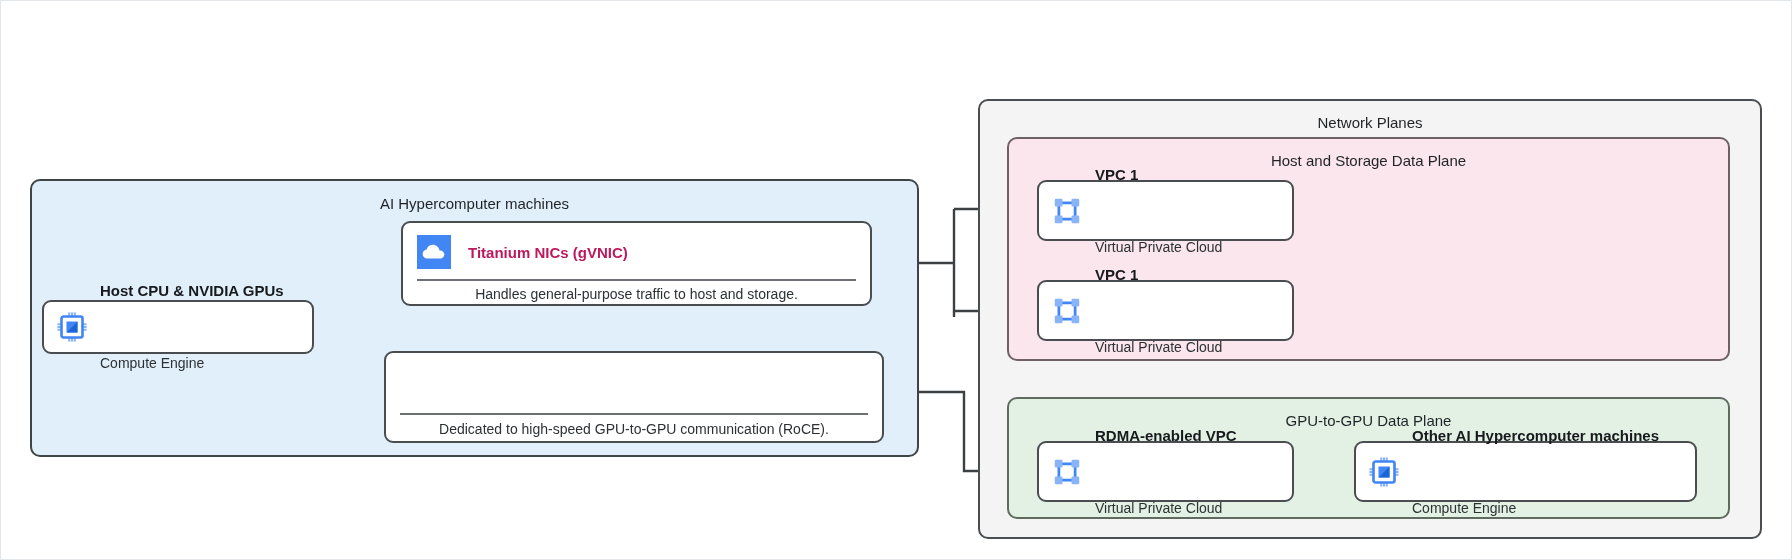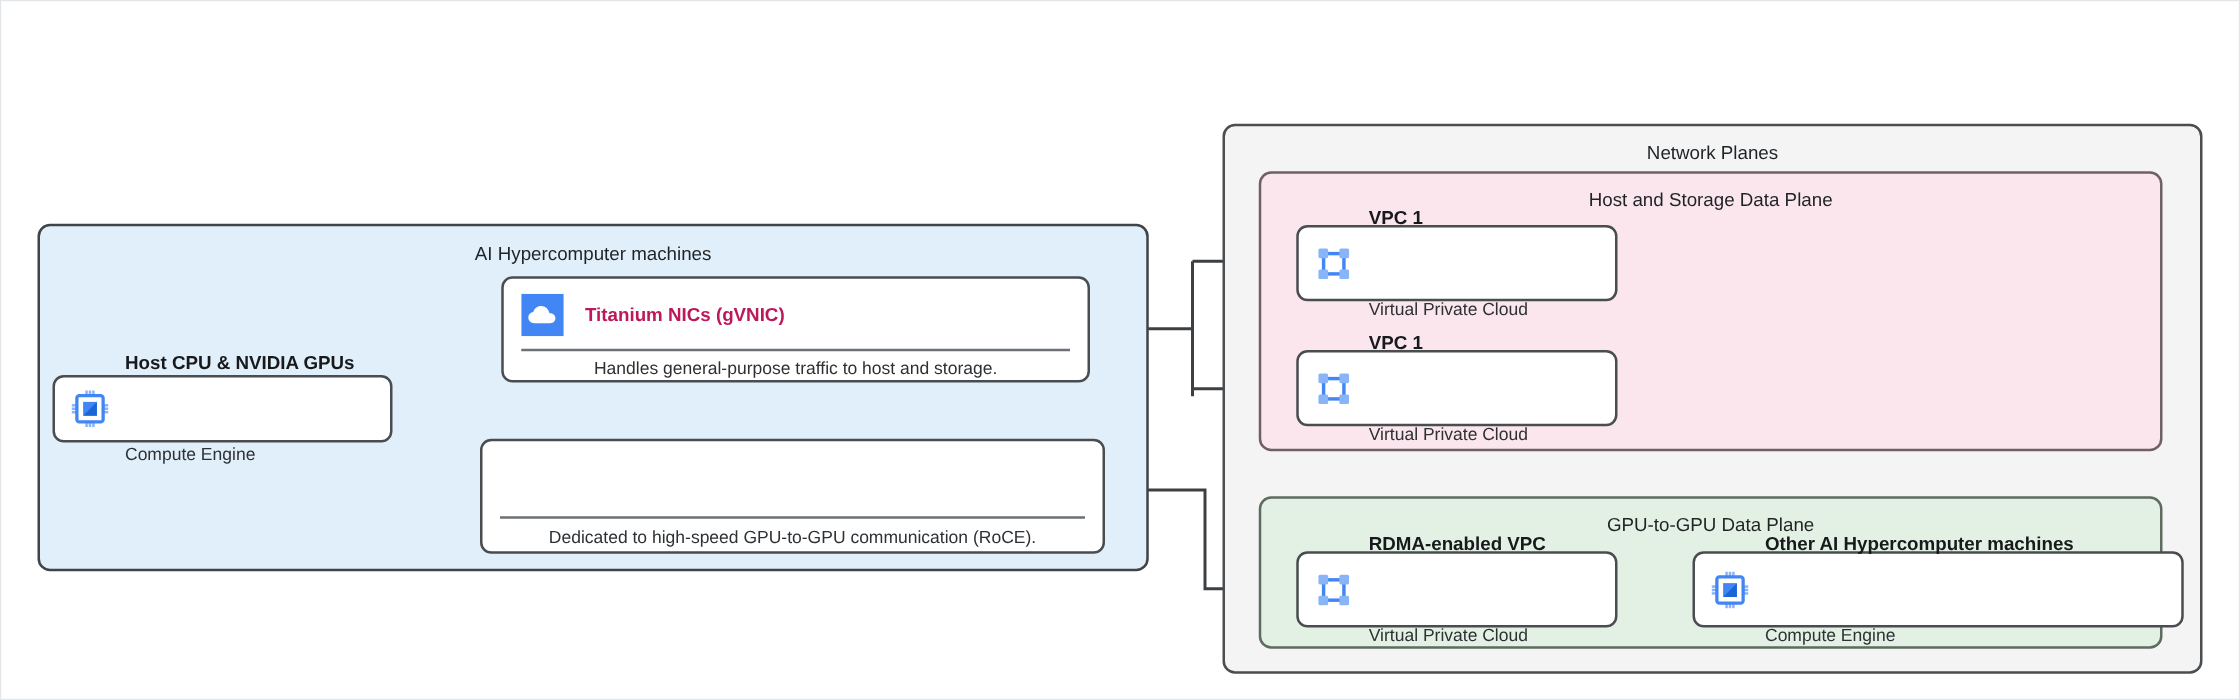--- a/index.html
+++ b/index.html
@@ -127,21 +127,21 @@
     white-space: nowrap;
     line-height: 19px;
     margin-top: 14px;
   }
 
   #host-cpu  { left: 41px;   top: 299px; width: 272px; height: 54px; }
   #vpc1      { left: 1036px; top: 179px; width: 257px; height: 61px; }
   #vpc2      { left: 1036px; top: 279px; width: 257px; height: 61px; }
   #storage   { left: 1353px; top: 228px; width: 343px; height: 61px; }
   #rdma-vpc  { left: 1036px; top: 440px; width: 257px; height: 61px; }
-  #other-machines { left: 1353px; top: 440px; width: 393px; height: 61px; }
+  #other-machines { left: 1353px; top: 440px; width: 343px; height: 61px; }
 
   
   .niccard {
     position: absolute;
     box-sizing: border-box;
     background: #ffffff;
     border: 2px solid #494d50;
     border-radius: 9px;
   }
   .niccard .nic-head {

